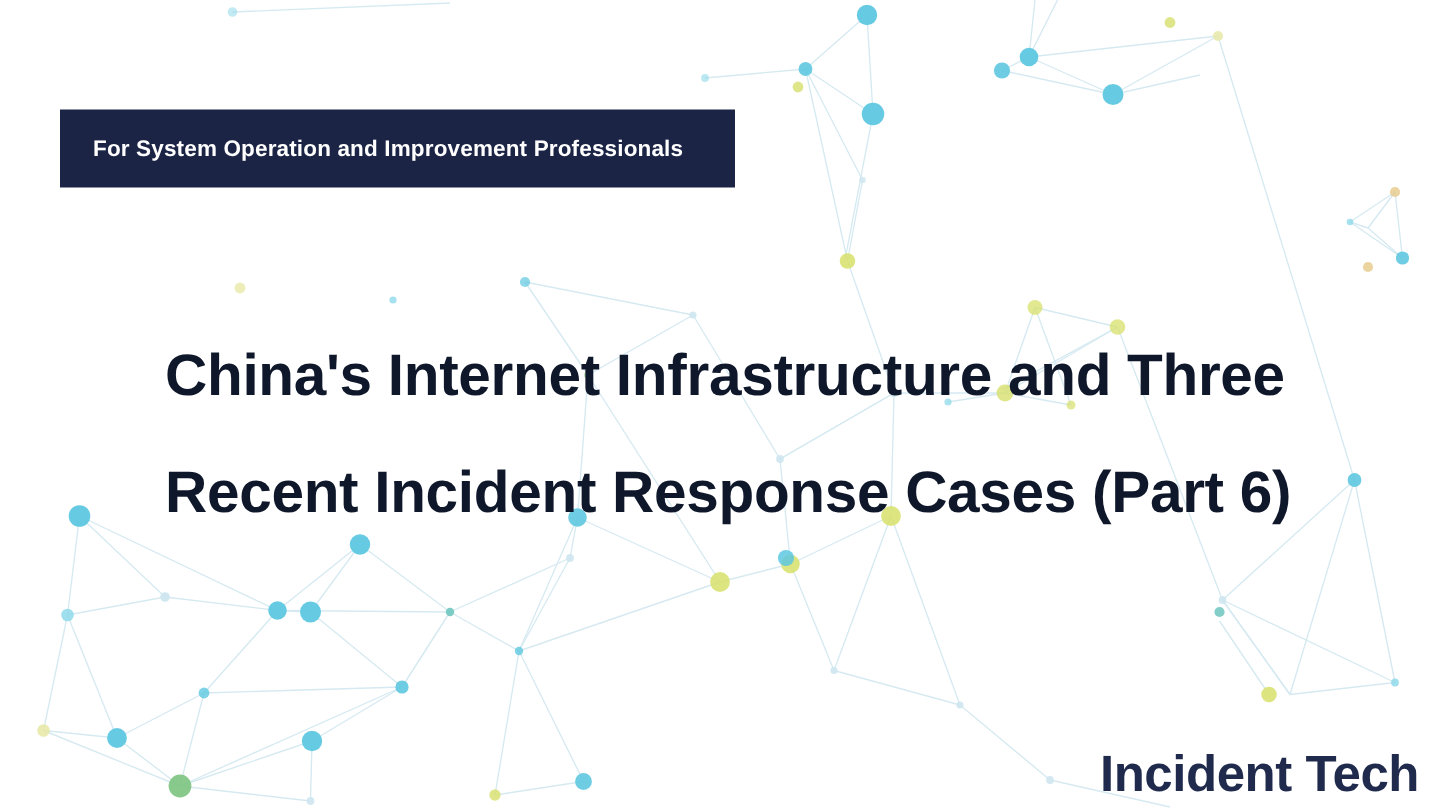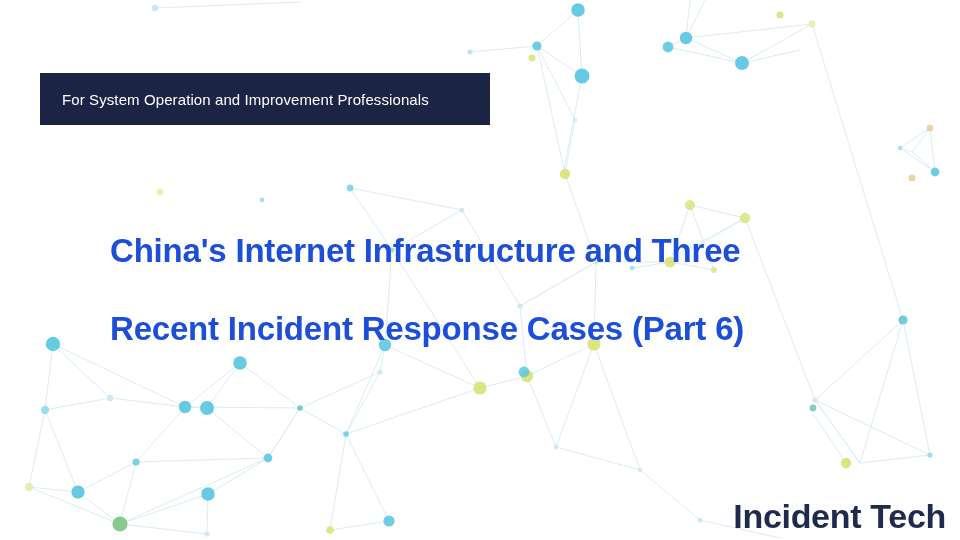--- a/index.html
+++ b/index.html
@@ -34,35 +34,35 @@
     width: 450px;
     height: 52px;
     background: #1b2445;
     z-index: 3;
     display: flex;
     align-items: center;
   }
   #kicker-text {
     color: #ffffff;
     font-size: 15px;
-    font-weight: normal;
+    font-weight: bold;
     letter-spacing: 0.1px;
     padding-left: 22px;
     white-space: nowrap;
   }
   #title-block {
     position: absolute;
     left: 110px;
     top: 212px;
     width: 790px;
     z-index: 3;
   }
   .title-line {
-    color: #1d4ed8;
-    font-size: 33px;
+    color: #0f172a;
+    font-size: 39px;
     font-weight: bold;
     line-height: 78px;
     white-space: nowrap;
     letter-spacing: -0.2px;
   }
   #logo {
     position: absolute;
     right: 14px;
     bottom: 4px;
     z-index: 3;

